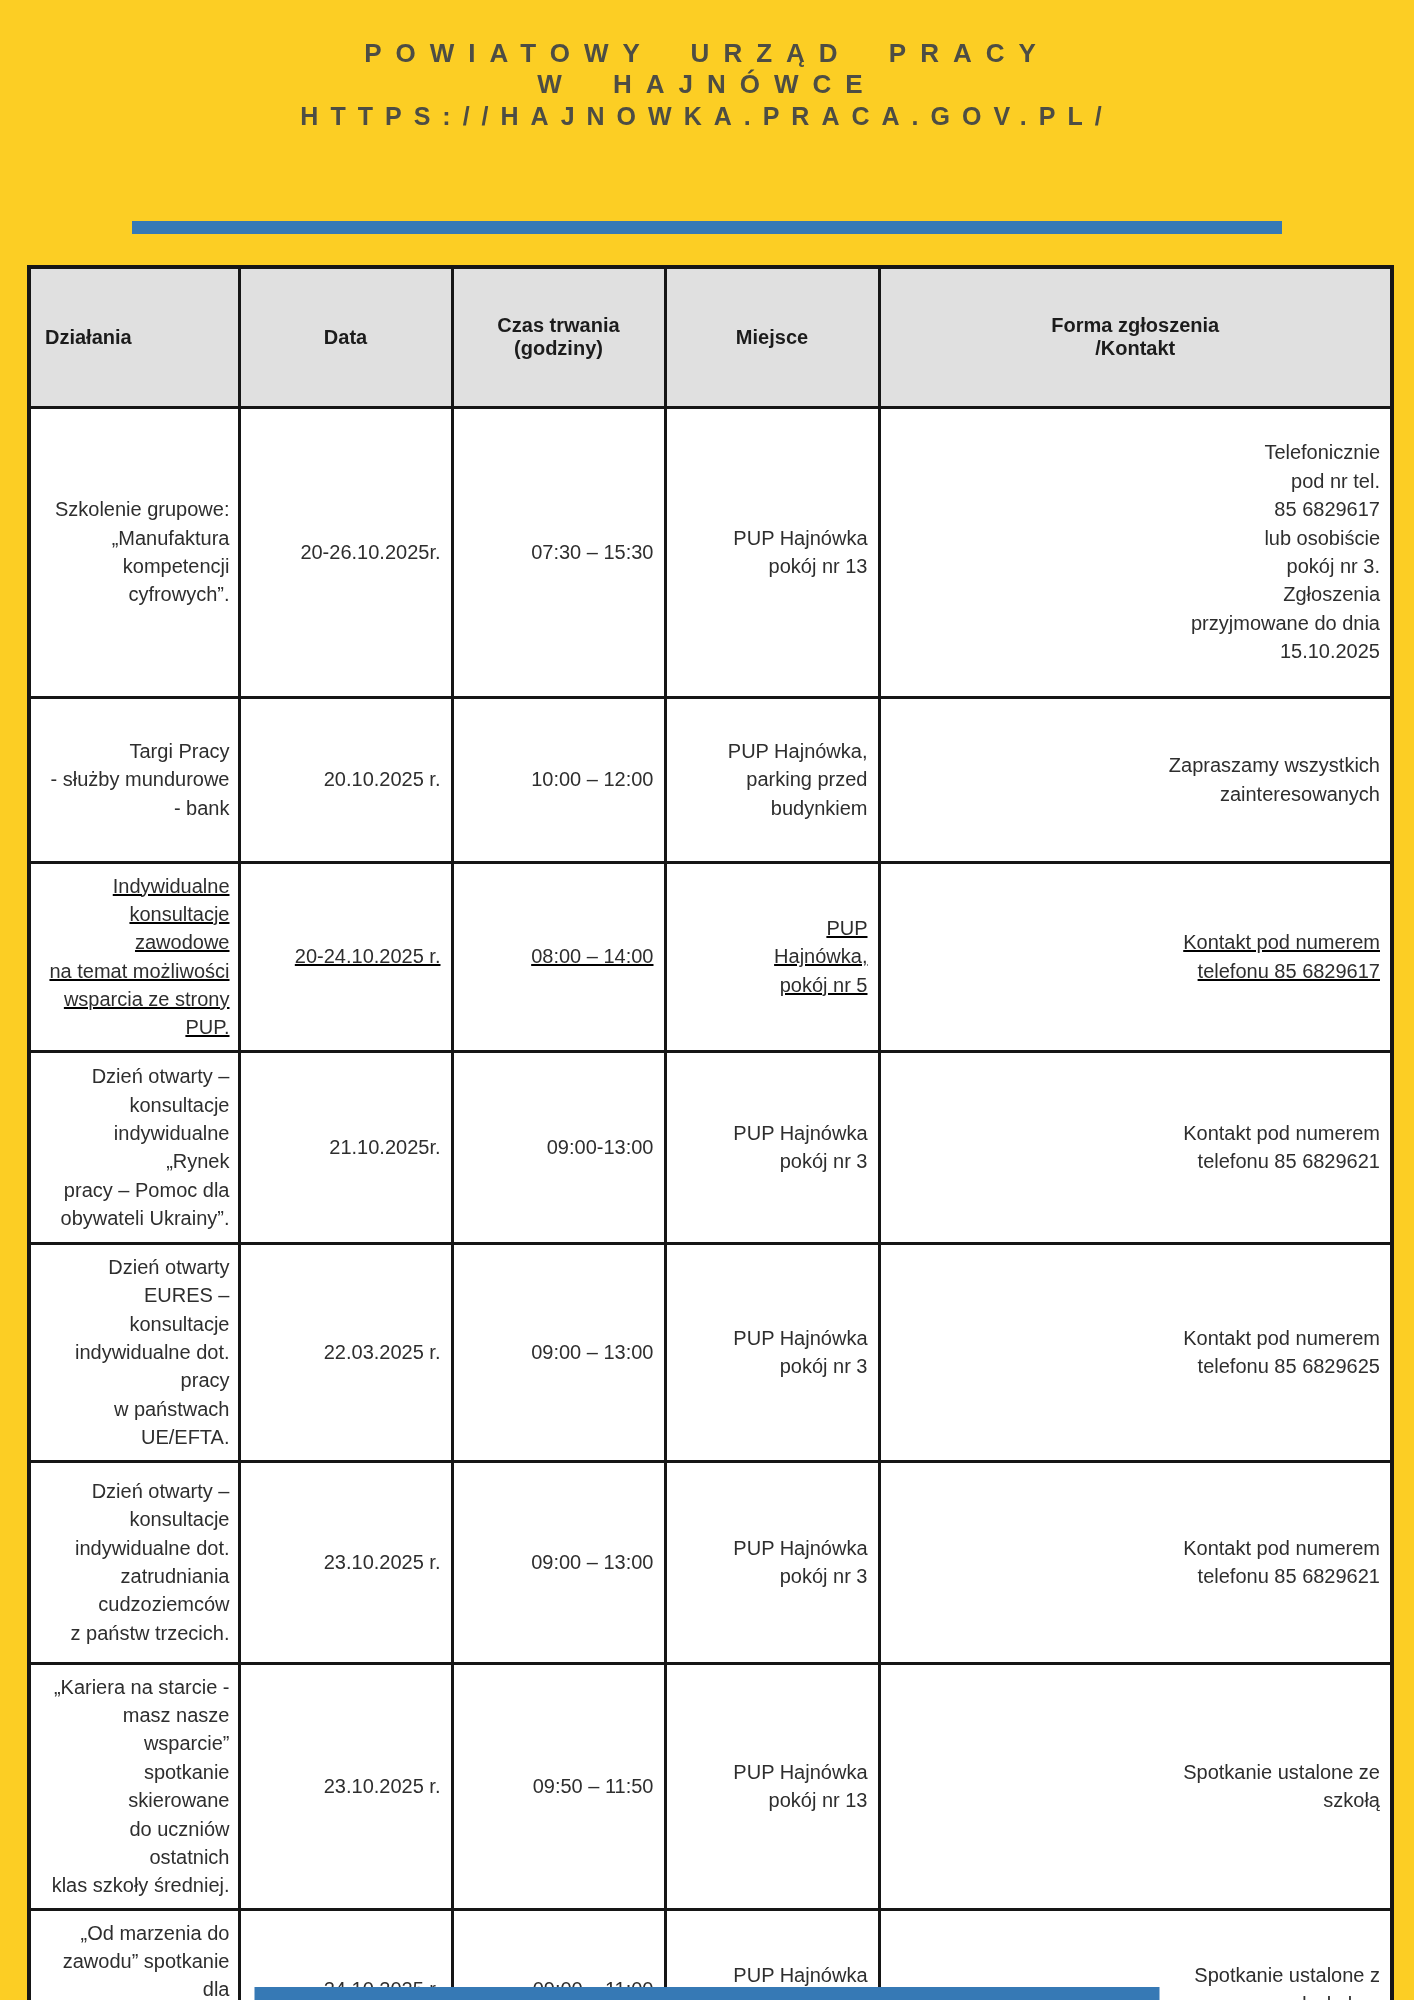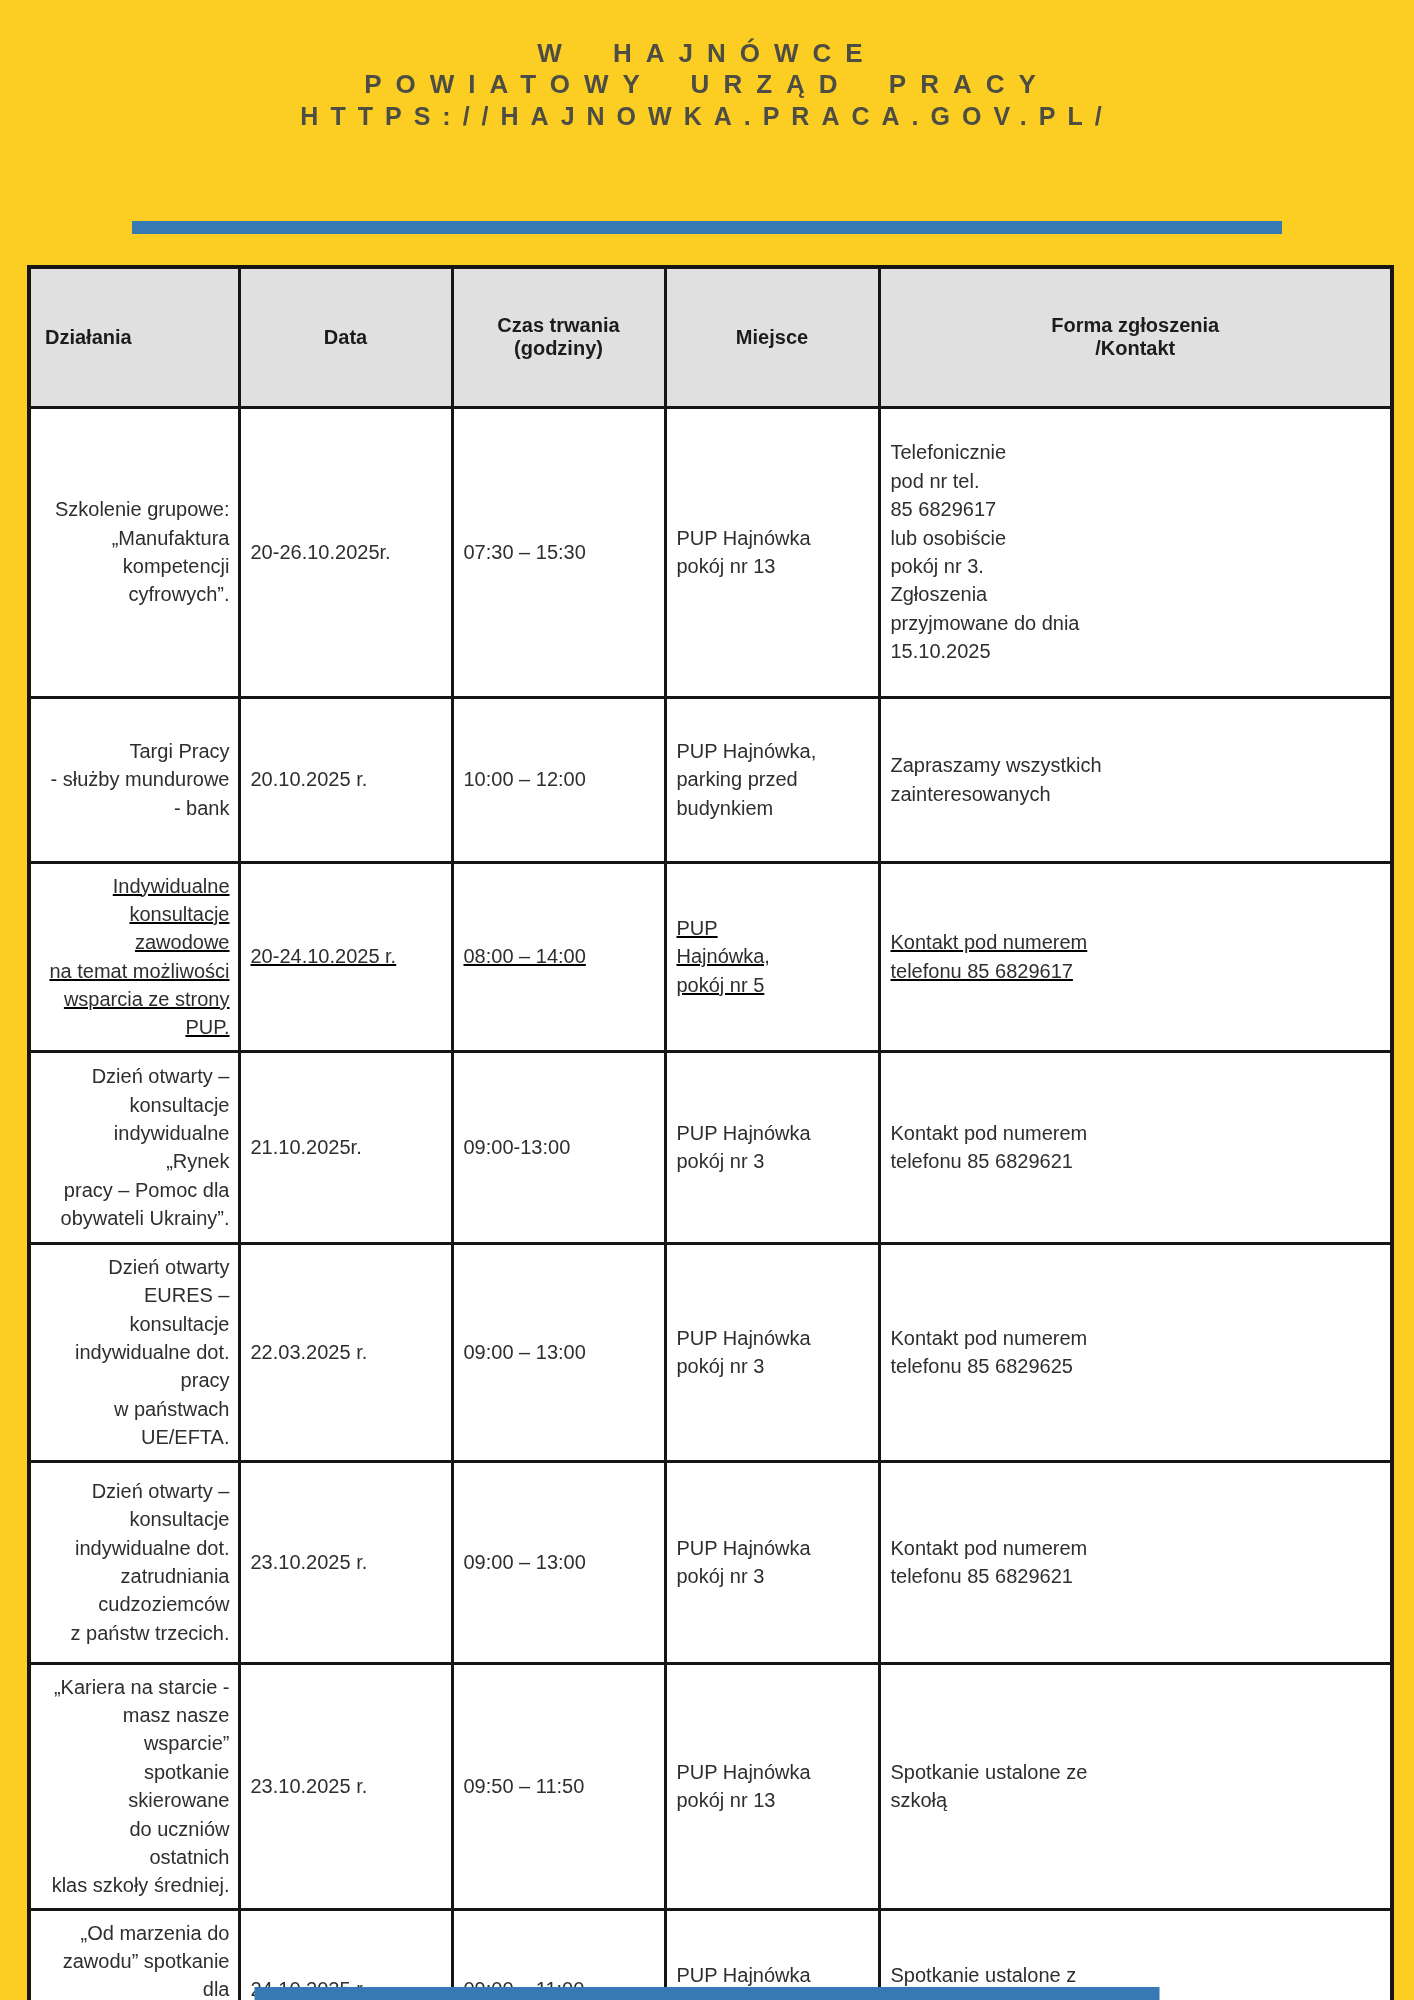--- a/index.html
+++ b/index.html
@@ -68,21 +68,21 @@
     padding: 6px 8px;
   }
   table.schedule th.c1 {
     text-align: left;
     padding-left: 14px;
   }
   table.schedule td {
     color: #2E2E2E;
     font-size: 20px;
     line-height: 1.42;
-    text-align: left;
+    text-align: right;
     padding: 8px 10px;
   }
   table.schedule td.c1 {
     text-align: right;
     padding-left: 14px;
     padding-right: 8px;
   }
   thead tr           { height: 140px; }
   tbody tr:nth-child(1) { height: 290px; }
   tbody tr:nth-child(2) { height: 165px; }
@@ -92,22 +92,22 @@
   tbody tr:nth-child(6) { height: 202px; }
   tbody tr:nth-child(7) { height: 185px; margin-top: 28px; }
   tbody tr:nth-child(8) { height: 152px; }
 </style>
 </head>
 <body>
 
 <div class="page" style="background: rgb(252, 206, 36);">
 
   <div class="header" style="color: rgb(77, 77, 68);">
+    <div class="header-line hl-1">POWIATOWY URZĄD PRACY</div>
     <div class="header-line hl-2">W HAJNÓWCE</div>
-    <div class="header-line hl-1">POWIATOWY URZĄD PRACY</div>
     <div class="header-line hl-4">HTTPS://HAJNOWKA.PRACA.GOV.PL/</div>
   </div>
 
   <div class="accent-bar top-bar" style="background: rgb(54, 121, 181);"></div>
 
   <table class="schedule">
     <colgroup>
       <col style="width:210px">
       <col style="width:213px">
       <col style="width:213px">

